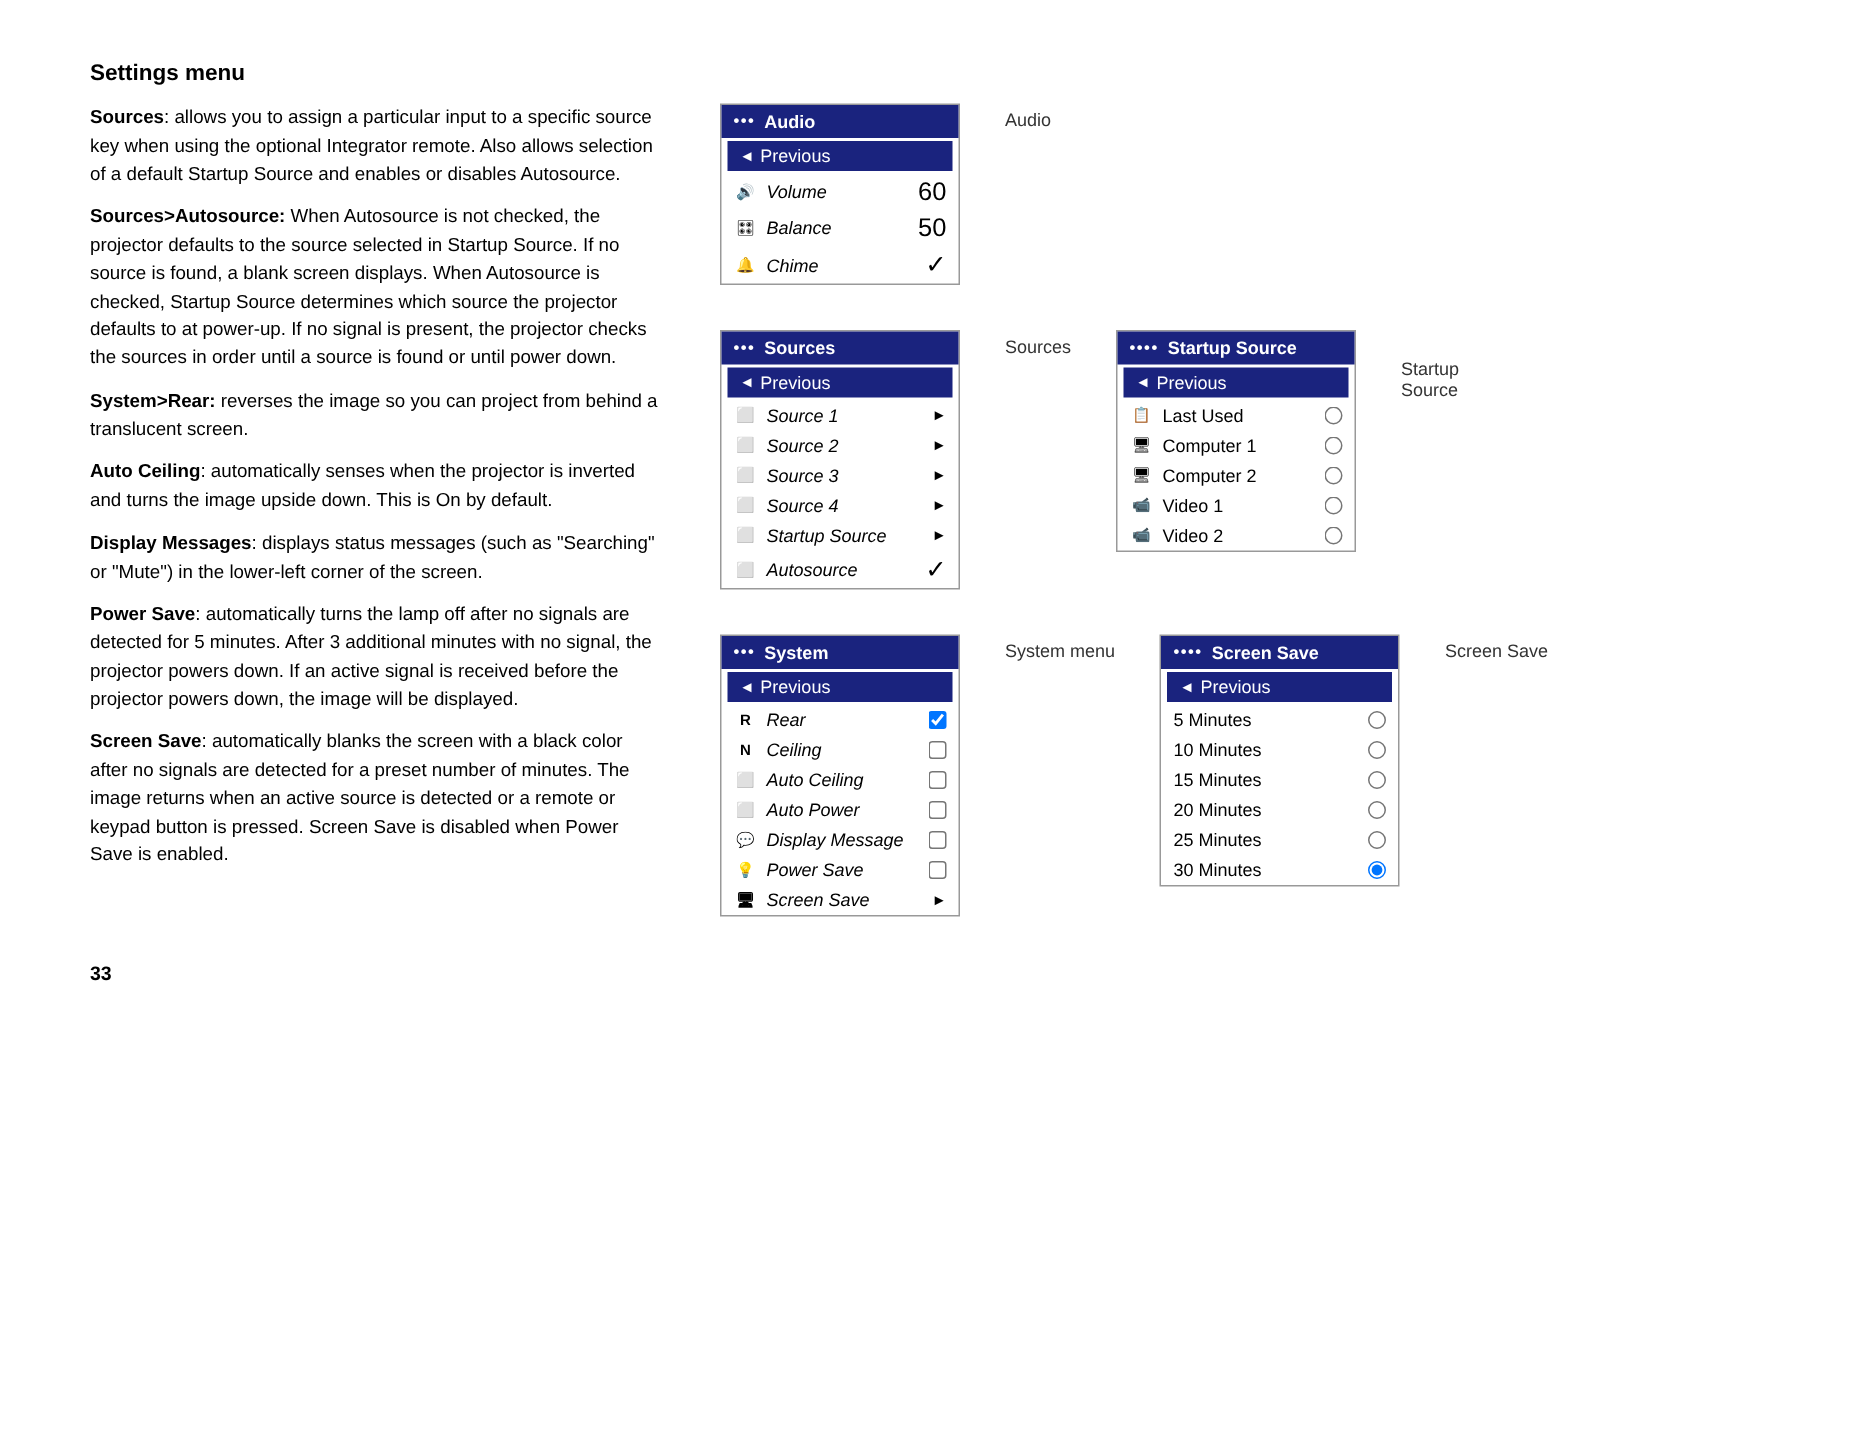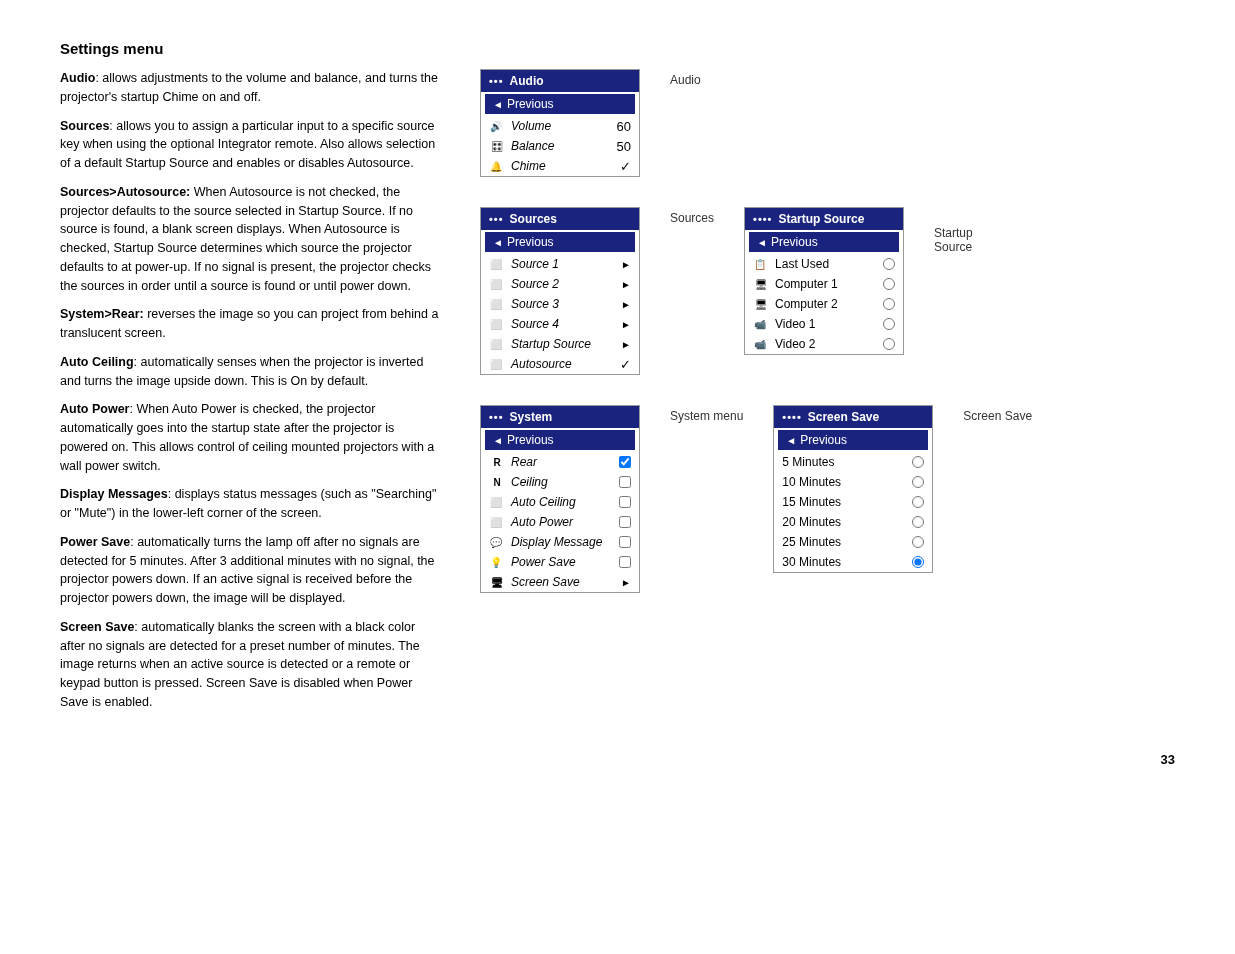--- a/index.html
+++ b/index.html
@@ -106,21 +106,21 @@
       flex-shrink: 0;
     }
 
     .menu-item .item-label {
       flex: 1;
       font-style: italic;
     }
 
     .menu-item .item-value {
       margin-left: auto;
-      font-size: 13px;
+      font-size: 17px;
     }
 
     .menu-item .arrow-right {
       margin-left: auto;
       font-size: 10px;
     }
 
     .menu-item input[type="checkbox"] {
       margin: 0;
       width: 12px;
@@ -161,41 +161,39 @@
       flex-shrink: 0;
     }
 
     .radio-item input[type="radio"] {
       margin: 0;
       width: 12px;
       height: 12px;
     }
 
     .page-number {
-      text-align: right;
+      text-align: left;
       font-size: 13px;
       font-weight: bold;
       margin-top: 30px;
     }
   </style>
 </head>
 <body>
 
 <h2>Settings menu</h2>
 
 <div class="content-area">
   <div class="text-column">
 
     <div id="paragraphs-container">
-        <p><strong>Audio</strong>: allows adjustments to the volume and balance, and turns the projector's startup Chime on and off.</p>
         <p><strong>Sources</strong>: allows you to assign a particular input to a specific source key when using the optional Integrator remote. Also allows selection of a default Startup Source and enables or disables Autosource.</p>
         <p><strong>Sources&gt;Autosource:</strong> When Autosource is not checked, the projector defaults to the source selected in Startup Source. If no source is found, a blank screen displays. When Autosource is checked, Startup Source determines which source the projector defaults to at power-up. If no signal is present, the projector checks the sources in order until a source is found or until power down.</p>
         <p><strong>System&gt;Rear:</strong> reverses the image so you can project from behind a translucent screen.</p>
         <p><strong>Auto Ceiling</strong>: automatically senses when the projector is inverted and turns the image upside down. This is On by default.</p>
-        <p><strong>Auto Power</strong>: When Auto Power is checked, the projector automatically goes into the startup state after the projector is powered on. This allows control of ceiling mounted projectors with a wall power switch.</p>
         <p><strong>Display Messages</strong>: displays status messages (such as "Searching" or "Mute") in the lower-left corner of the screen.</p>
         <p><strong>Power Save</strong>: automatically turns the lamp off after no signals are detected for 5 minutes. After 3 additional minutes with no signal, the projector powers down. If an active signal is received before the projector powers down, the image will be displayed.</p>
         <p><strong>Screen Save</strong>: automatically blanks the screen with a black color after no signals are detected for a preset number of minutes. The image returns when an active source is detected or a remote or keypad button is pressed. Screen Save is disabled when Power Save is enabled.</p>
       </div>
   </div>
 
   <div class="diagrams-column">
 
     <div class="diagram-row">
       <div class="menu-box">

